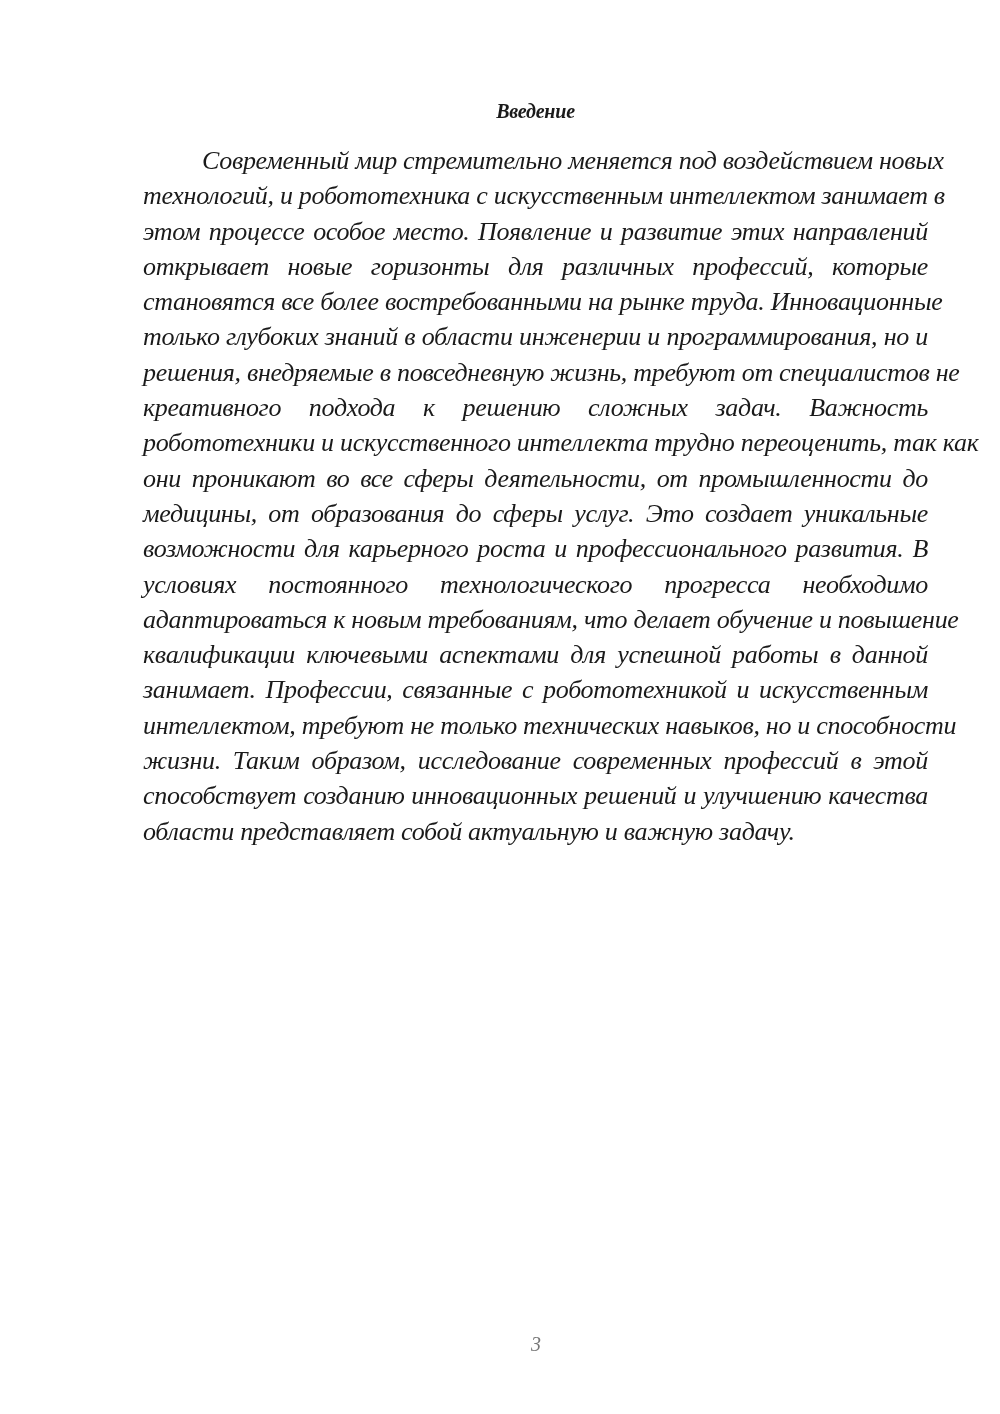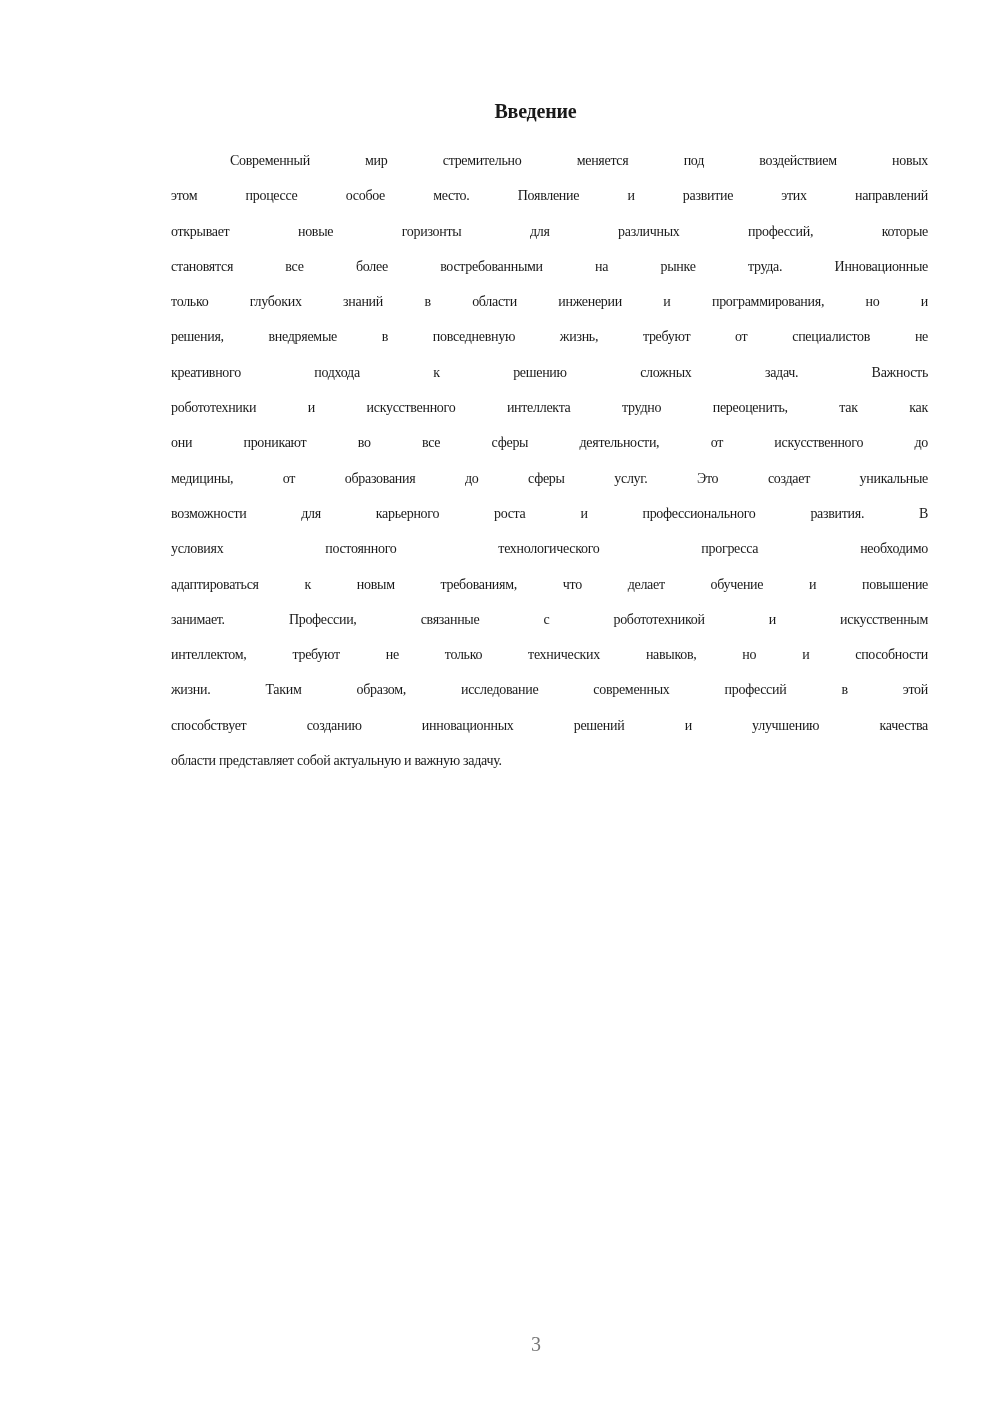--- a/index.html
+++ b/index.html
@@ -13,20 +13,21 @@
       position: relative;
       overflow: hidden;
       font-family: "Liberation Serif", "DejaVu Serif", serif;
       color: #1a1a1a;
     }
     .page {
       position: absolute;
       left: 0; top: 0;
       width: 1000px;
       height: 1414px;
+      font-style: italic;
     }
     .heading {
       position: absolute;
       top: 98px;
       left: 143px;
       width: 785px;
       text-align: center;
       font-weight: bold;
       font-size: 20px;
       line-height: 26px;
@@ -35,26 +36,25 @@
     .body-text {
       position: absolute;
       top: 143px;
       left: 143px;
       width: 785px;
     }
     .line {
       display: block;
       height: 35.3px;
       line-height: 35.3px;
-      font-size: 14px;
+      font-size: 26px;
       white-space: nowrap;
       text-align: justify;
       text-align-last: justify;
       letter-spacing: -0.3px;
-      margin-left: 28px;
     }
     .line.first {
       padding-left: 59px;
     }
     .line.last {
       text-align-last: left;
     }
     .page-number {
       position: absolute;
       top: 1333px;
@@ -67,32 +67,34 @@
     }
   </style>
 </head>
 <body>
 
 <div class="page">
   <div class="heading">Введение</div>
 
   <div class="body-text">
     <span class="line first">Современный мир стремительно меняется под воздействием новых</span>
+    <span class="line">технологий, и робототехника с искусственным интеллектом занимает в</span>
     <span class="line">этом процессе особое место. Появление и развитие этих направлений</span>
     <span class="line">открывает новые горизонты для различных профессий, которые</span>
     <span class="line">становятся все более востребованными на рынке труда. Инновационные</span>
     <span class="line">только глубоких знаний в области инженерии и программирования, но и</span>
     <span class="line">решения, внедряемые в повседневную жизнь, требуют от специалистов не</span>
     <span class="line">креативного подхода к решению сложных задач. Важность</span>
     <span class="line">робототехники и искусственного интеллекта трудно переоценить, так как</span>
-    <span class="line">они проникают во все сферы деятельности, от искусственного до</span>
+    <span class="line">они проникают во все сферы деятельности, от промышленности до</span>
     <span class="line">медицины, от образования до сферы услуг. Это создает уникальные</span>
     <span class="line">возможности для карьерного роста и профессионального развития. В</span>
     <span class="line">условиях постоянного технологического прогресса необходимо</span>
     <span class="line">адаптироваться к новым требованиям, что делает обучение и повышение</span>
+    <span class="line">квалификации ключевыми аспектами для успешной работы в данной</span>
     <span class="line">занимает. Профессии, связанные с робототехникой и искусственным</span>
     <span class="line">интеллектом, требуют не только технических навыков, но и способности</span>
     <span class="line">жизни. Таким образом, исследование современных профессий в этой</span>
     <span class="line">способствует созданию инновационных решений и улучшению качества</span>
     <span class="line last">области представляет собой актуальную и важную задачу.</span>
   </div>
 
   <div class="page-number">3</div>
 </div>
 

